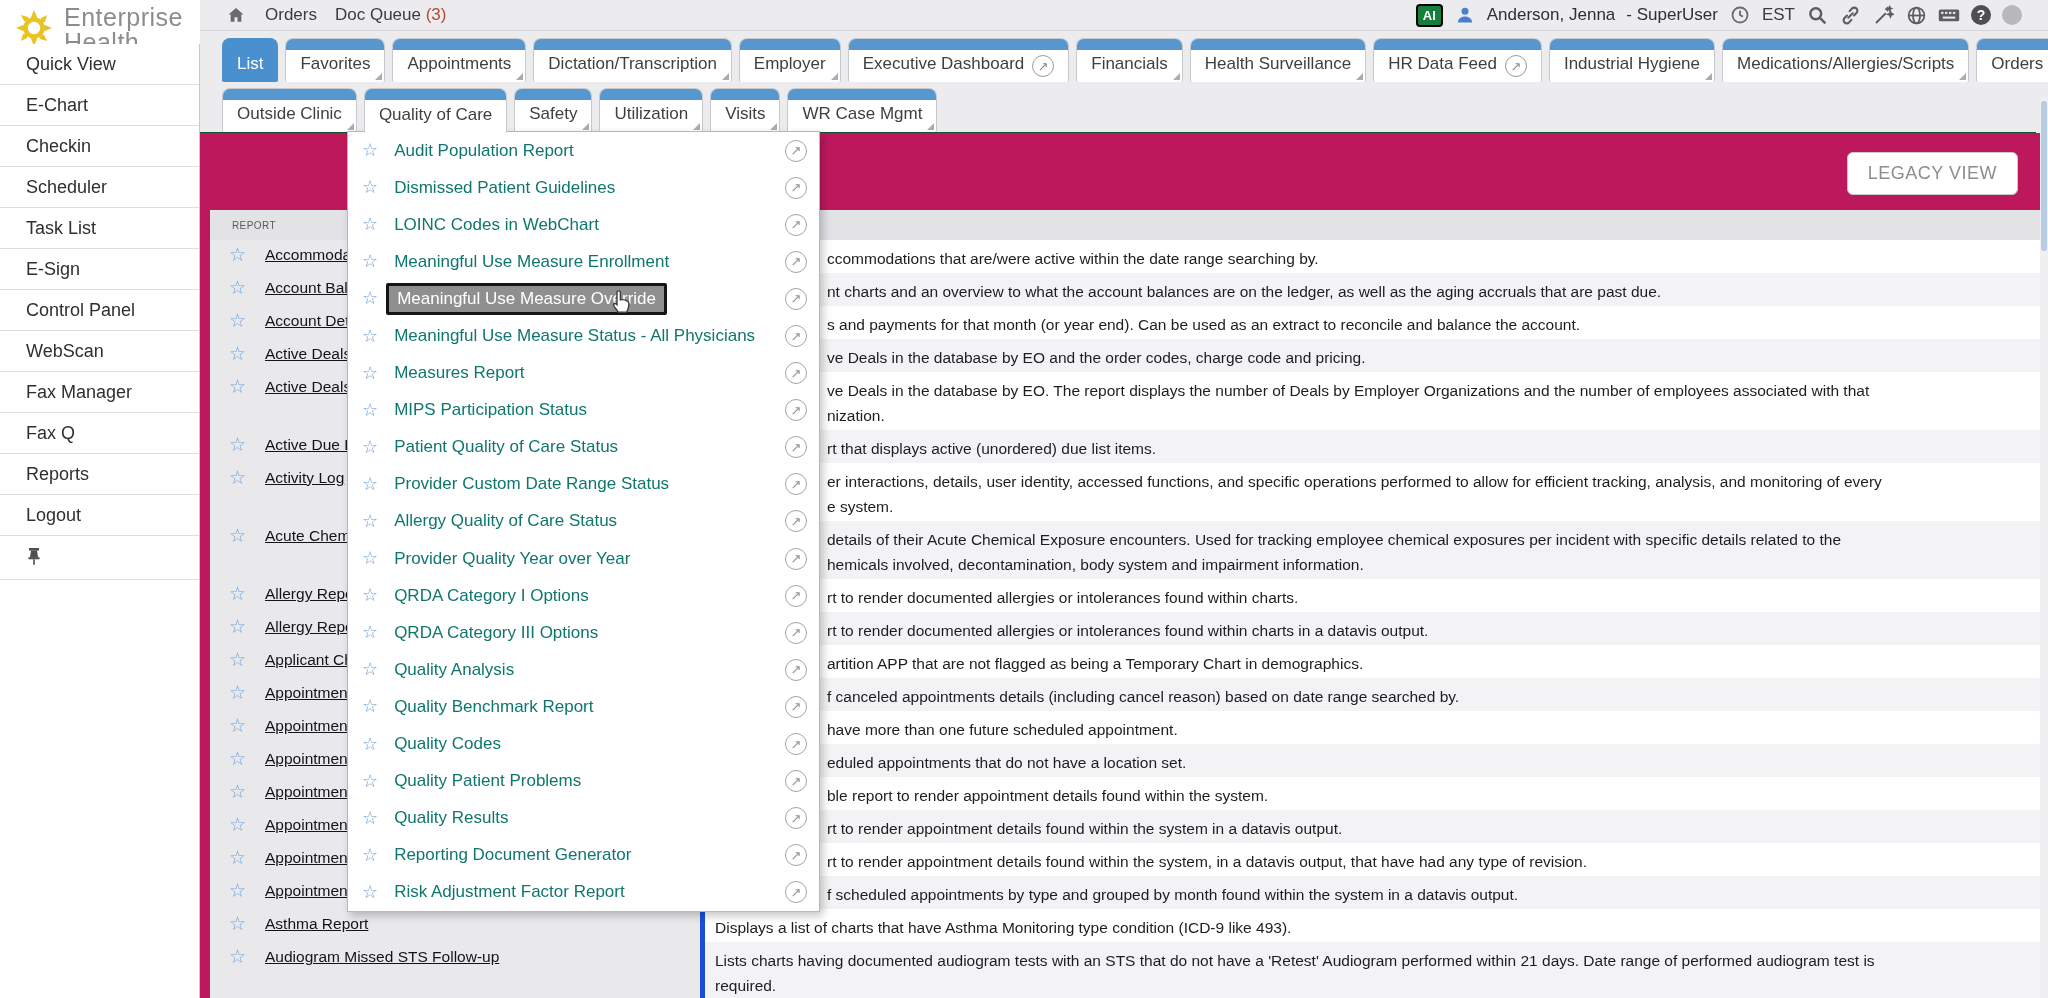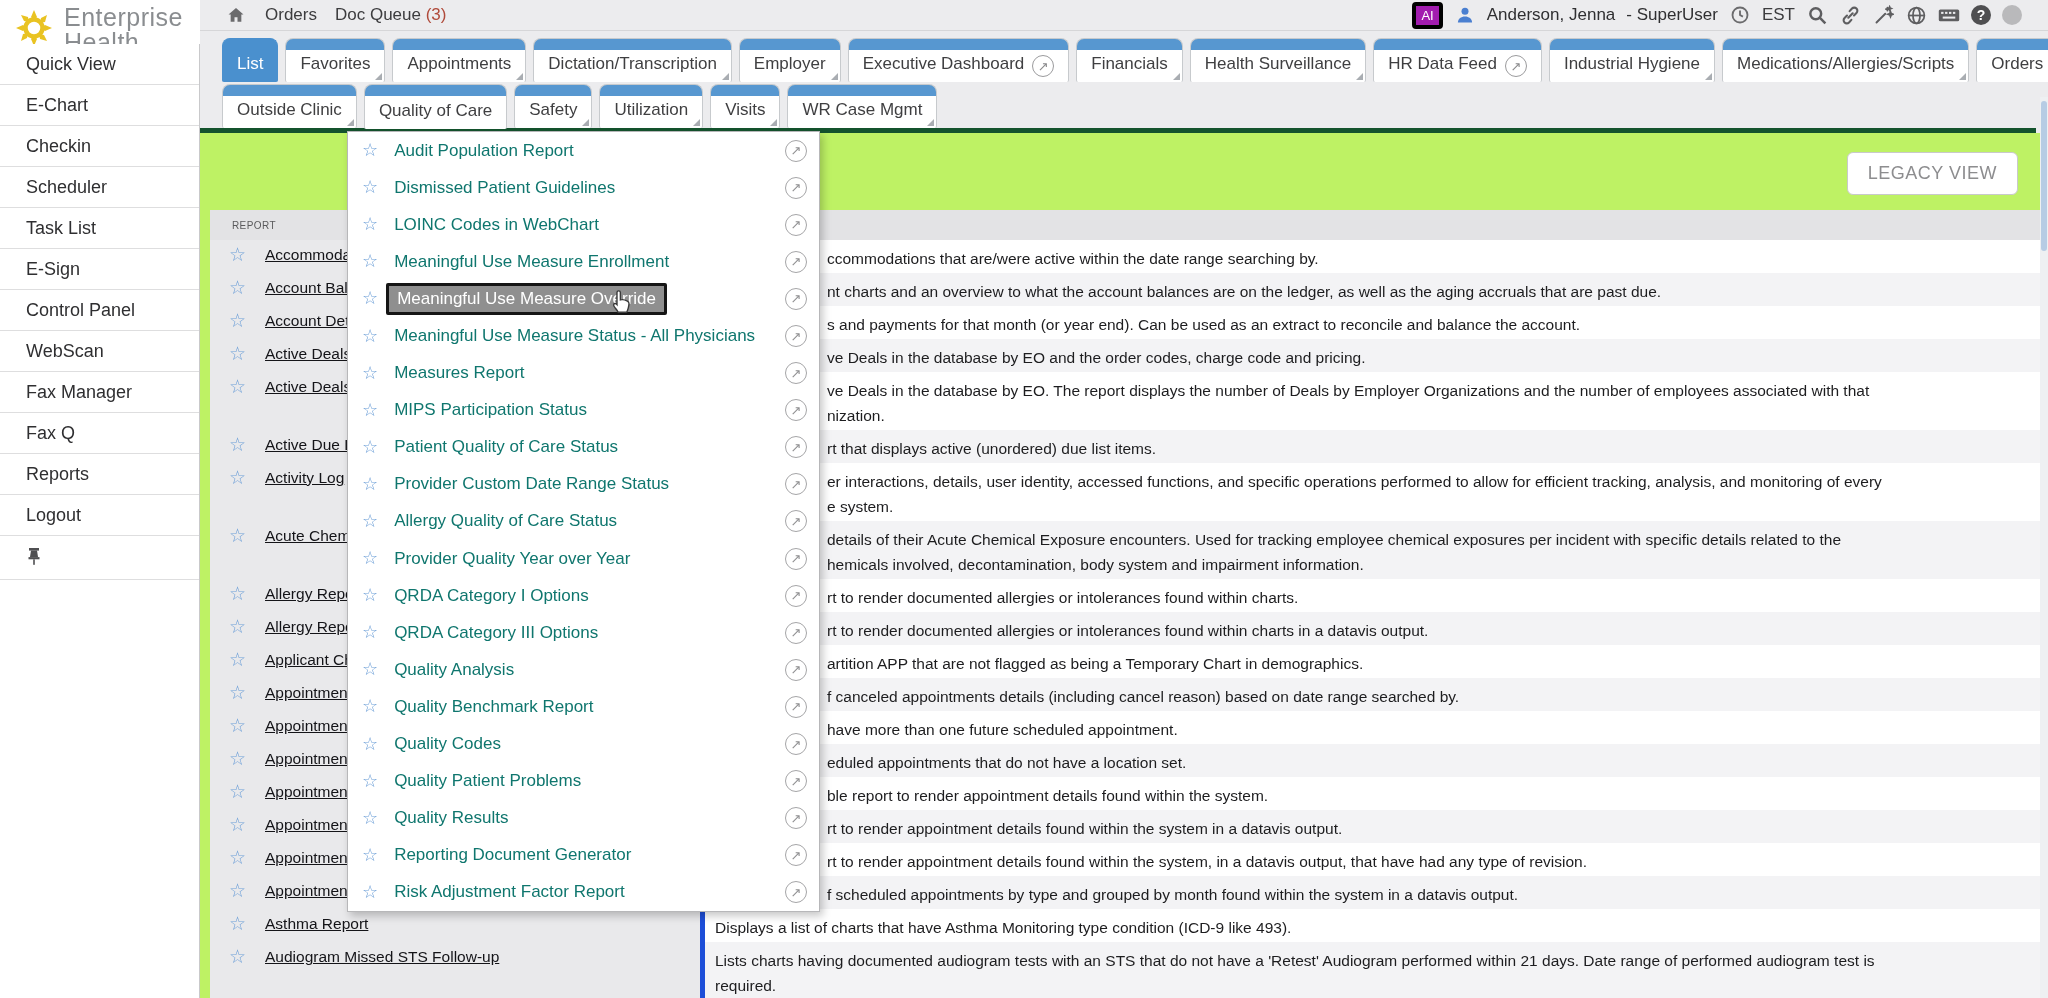--- a/index.html
+++ b/index.html
@@ -5,22 +5,22 @@
   * { margin:0; padding:0; box-sizing:border-box; }
   html,body { width:2048px; height:998px; overflow:hidden; }
   body { font-family:"Liberation Sans","DejaVu Sans",sans-serif; background:#ececee; position:relative; }
 
   
   .topbar { position:absolute; left:200px; top:0; right:0; height:31px; background:#ececee;
             border-bottom:1px solid #d6d6d8; display:flex; align-items:center; gap:18px; padding:0 26px 0 25px; }
   .crumb { font-size:17px; color:#3c3c3e; cursor:pointer; }
   .crumb .cnt { color:#b04a3a; }
   .tb-right { margin-left:auto; display:flex; align-items:center; gap:11px; }
-  .ai-badge { background:#a21caf; color:#fff; font-weight:normal; font-size:13px; border-radius:4px;
-              padding:2px 5px; border:4px solid #000000; }
+  .ai-badge { background:#15803d; color:#fff; font-weight:bold; font-size:13px; border-radius:4px;
+              padding:2px 5px; border:2px solid #000000; }
   .uname { font-size:17px; color:#2f2f31; }
   .urole { font-size:17px; color:#2f2f31; }
   .tz { font-size:17px; color:#3c3c3e; }
   .icn { width:22px; height:22px; display:inline-flex; align-items:center; justify-content:center; cursor:pointer; }
   .help-circle { width:20px; height:20px; border-radius:50%; background:#4f4f51; color:#fff; font-size:14px;
                  font-weight:bold; display:flex; align-items:center; justify-content:center; cursor:pointer; }
   .gray-dot { width:20px; height:20px; border-radius:50%; background:#b9b9bb; }
 
   
   .logo { position:absolute; left:0; top:0; width:200px; height:60px; background:#fff; display:flex;
@@ -28,34 +28,34 @@
   .logo-text { color:#8a8d90; font-size:25px; line-height:25px; letter-spacing:.5px; }
   .sidebar { position:absolute; left:0; top:44px; width:200px; bottom:0; background:#fff;
              border-right:1px solid #c9c9cb; z-index:5; }
   .side-item { height:41px; display:flex; align-items:center; padding-left:26px; font-size:18px; color:#2f2f31;
                border-bottom:1px solid #dededf; cursor:pointer; background:#fff; }
   .pin-row { height:44px; display:flex; align-items:center; padding-left:26px; border-bottom:1px solid #dededf; cursor:pointer; }
 
   
   .tabs { position:absolute; left:200px; right:12px; background:#ececee; display:flex; gap:7px; padding-left:22px; align-items:flex-end; }
   .tabs1 { top:37px; height:45px; }
-  .tabs2 { top:88px; height:45px; border-bottom:5px solid #14532d; }
+  .tabs2 { top:88px; height:45px; border-bottom:1px solid #14532d; }
   .tabs2:after{content:"";position:absolute;}
   .tab { position:relative; height:44px; border:1px solid #c7cacd; border-bottom:none; border-radius:8px 8px 2px 2px;
          background:linear-gradient(#5797d0 0 11px, #ffffff 11px); color:#3f3f41; font-size:17px;
          display:flex; align-items:flex-end; justify-content:center; gap:8px; padding:0 14px 8px 14px; cursor:pointer; white-space:nowrap; }
   .tab.active1 { background:#4a90ce; color:#fff; border-color:#4a90ce; }
   .tab.active2 { z-index:60; height:45px; margin-bottom:-1px; border-bottom:none;align-items:flex-end; }
   .fold:after { content:""; position:absolute; right:2px; bottom:2px; width:0; height:0;
                 border-left:7px solid transparent; border-bottom:7px solid #a9adb2; }
   .extc { width:22px; height:22px; border:1px solid #9b9b9d; border-radius:50%; color:#8a8a8c; font-size:13px;
           display:inline-flex; align-items:center; justify-content:center; margin-bottom:-3px; }
 
   
-  .content { position:absolute; left:200px; top:133px; right:8px; bottom:0; background:#bef264; }
+  .content { position:absolute; left:200px; top:133px; right:8px; bottom:0; background:#be185d; }
   .legacy { position:absolute; top:19px; right:22px; background:#fff; border:1px solid #c9c9cb; border-radius:6px;
             color:#8d8d8f; font-size:18px; padding:10px 20px; letter-spacing:.5px; cursor:pointer; }
 
   .rtable { position:absolute; left:10px; top:77px; width:1830px; }
   .thead { height:30px; background:#e3e3e5; color:#5a5a5c; font-size:10px; letter-spacing:.4px;
            display:flex; align-items:center; padding-left:22px; }
   .trow { display:flex; align-items:flex-start; }
   .trow .cell-star { width:55px; display:flex; justify-content:center; padding-top:5px; background:#e9e9eb; align-self:stretch; }
   .trow .cell-name { width:435px; padding:6px 0 0 0; background:#e9e9eb; align-self:stretch; }
   .trow .cell-desc { flex:1; padding:6px 10px 0 10px; font-size:15.5px; color:#1d1d1f; line-height:25px;

